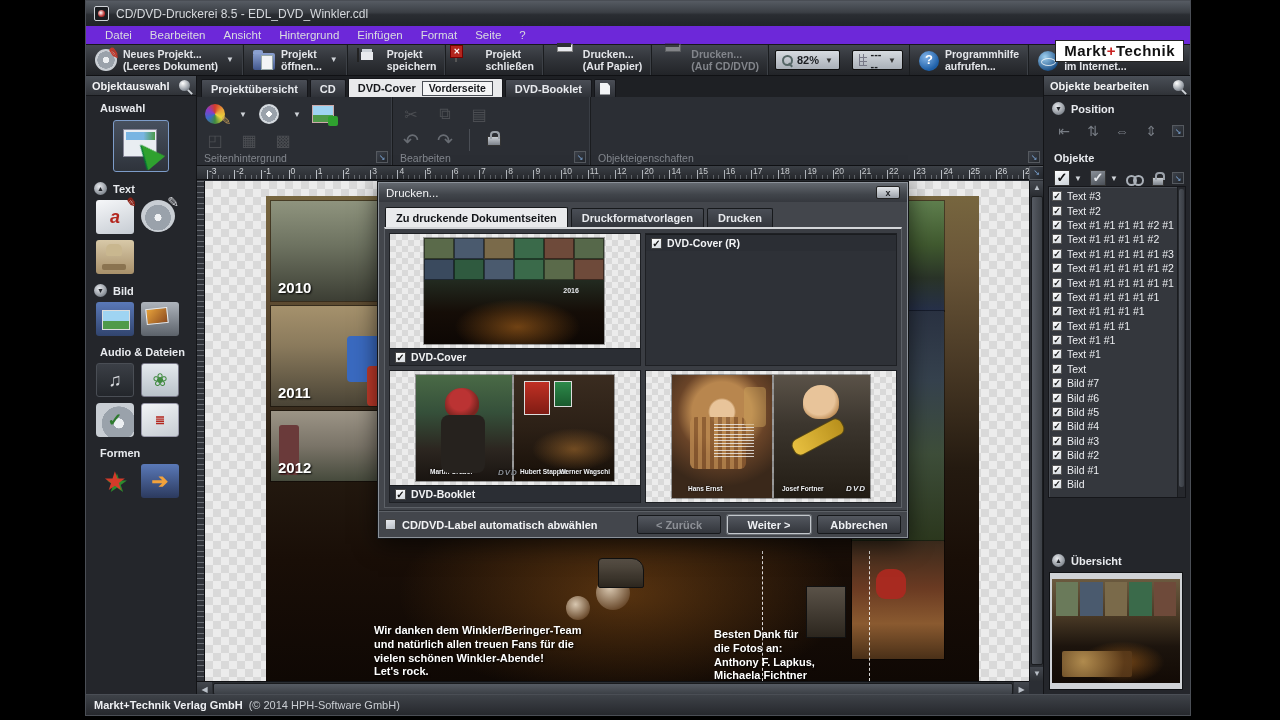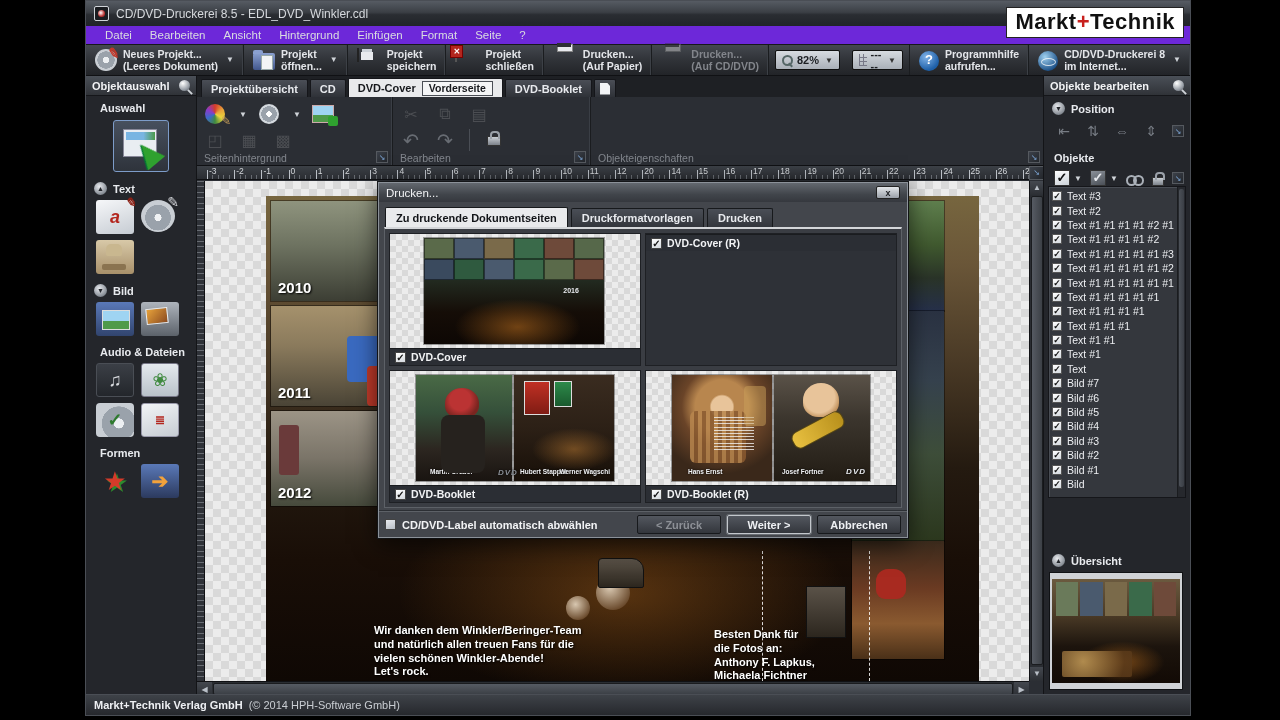--- a/index.html
+++ b/index.html
@@ -13,22 +13,22 @@
   .titlebar{position:absolute;left:0;top:0;width:100%;height:25px;
     background:linear-gradient(180deg,#565b63 0%,#3b3f45 45%,#2a2d32 55%,#212429 100%);
     display:flex;align-items:center;padding:0 8px;color:#d6d9dd;font-size:12px;}
   .app-icon{width:15px;height:15px;margin-right:7px;background:#1a1c20;border:1px solid #cfd3d8;
     border-radius:2px;position:relative;}
   .app-icon::after{content:"";position:absolute;left:3px;top:3px;width:7px;height:7px;
     border-radius:50%;background:radial-gradient(circle at 40% 40%,#fff,#b33 60%,#822);}
   .menubar{position:absolute;left:0;top:25px;width:100%;height:19px;background:#6d28d9;
     border-bottom:1px solid #17181b;display:flex;align-items:center;padding-left:10px;}
   .menu-item{color:#dadce0;font-size:11.5px;padding:2px 9px;cursor:default;}
-  .brand{position:absolute;right:6px;top:6px;background:#fff;padding:1px 8px 2px 8px;
-    font-size:22px;font-weight:bold;letter-spacing:.5px;z-index:5;border:1px solid #222;}
+  .brand{position:absolute;right:6px;top:39px;background:#fff;padding:1px 8px 2px 8px;
+    font-size:15px;font-weight:bold;letter-spacing:.5px;z-index:5;border:1px solid #222;}
   .brand .p1,.brand .p2{color:#111;}
   .brand .plus{color:#c8201e;}
 
   
   .toolbar{position:absolute;left:0;top:44px;width:100%;height:31px;
     background:linear-gradient(180deg,#44484f 0%,#303338 50%,#222428 100%);
     border-bottom:1px solid #101114;display:flex;align-items:stretch;}
   .tbtn{display:flex;align-items:center;gap:6px;padding:2px 9px;color:#e4e6ea;
     font-size:10.5px;font-weight:bold;line-height:1.15;border-right:1px solid #1a1c1f;
     box-shadow:inset -1px 0 0 #3c4046;cursor:default;white-space:nowrap;}
@@ -199,21 +199,21 @@
   
   .page{position:absolute;left:61px;top:15px;width:713px;height:485px;
     background:radial-gradient(ellipse 320px 150px at 50% 82%,rgba(255,150,40,.28),transparent 70%),
     linear-gradient(180deg,#77663f 0%,#6a5638 14%,#4a3a26 34%,#241a10 56%,#190e07 75%,#0f0804 100%);}
   .ph{position:absolute;box-shadow:0 0 0 1px rgba(0,0,0,.4);padding-left:45px;}
   .yr{position:absolute;left:7px;bottom:5px;color:#fff;font-size:15px;font-weight:bold;text-shadow:1px 1px 2px #000;}
   .p2010{left:5px;top:5px;width:118px;height:100px;background:linear-gradient(180deg,#8f947e 0%,#6d7260 45%,#3c3e34 100%);}
   .p2011{left:5px;top:110px;width:118px;height:100px;background:linear-gradient(180deg,#a5916c,#8a7a5c 40%,#4a4436);}
   .p2011::before{content:"";position:absolute;right:8px;top:30px;width:34px;height:46px;background:#3a6ac0;border-radius:4px;}
   .p2011::after{content:"";position:absolute;right:-4px;bottom:0;width:26px;height:40px;background:#c03a2a;border-radius:4px;}
-  .p2012{left:5px;top:215px;width:118px;height:95px;background:linear-gradient(180deg,#9c9486,#7a7468 50%,#464a3c);}
+  .p2012{left:5px;top:215px;width:118px;height:70px;background:linear-gradient(180deg,#9c9486,#7a7468 50%,#464a3c);}
   .p2012::before{content:"";position:absolute;left:8px;top:14px;width:20px;height:50px;background:#6a3a3a;border-radius:3px;}
   .rband{right:35px;top:5px;width:92px;height:110px;background:linear-gradient(180deg,#5f7f4e 0%,#40592f 40%,#2a3428 70%,#26304a 100%);}
   .rwall{right:35px;top:115px;width:92px;height:230px;background:linear-gradient(180deg,#2a3242,#36424e 30%,#3e4e3a 62%,#2c381e 100%);}
   .rtable{right:35px;top:345px;width:92px;height:118px;background:linear-gradient(180deg,#3a2a1c,#6a3a22 40%,#8a5a30 70%,#4a3018);}
   .rtable::after{content:"";position:absolute;left:24px;top:28px;width:30px;height:30px;background:#a82a20;border-radius:40% 40% 30% 30%;}
   .stage .drum{position:absolute;border-radius:50%;background:radial-gradient(circle at 40% 35%,#d8c7b0,#6a4a2c 75%);}
   .stage .amp{position:absolute;background:linear-gradient(180deg,#5a5248,#2c261e);border:1px solid #111;}
   .dash{position:absolute;top:355px;bottom:0;width:0;border-left:1px dashed rgba(255,255,255,.85);}
   .thanks{position:absolute;color:#fff;font-size:11px;font-weight:bold;line-height:1.25;text-shadow:1px 1px 2px #000;}
   .thanks div{white-space:nowrap;}
@@ -802,24 +802,20 @@
         <div class="pimg">
           <div class="art bb-left">
             <span class="bb-text"></span>
             <span class="name" style="left:16px;bottom:6px;">Hans Ernst</span>
           </div>
           <div class="art bb-right">
             <span class="name" style="left:8px;bottom:6px;">Josef Fortner</span>
             <span class="dvdlogo" style="right:4px;bottom:5px;">DVD</span>
           </div>
         </div>
-        <div class="plabel">
-          <span class="dcb"></span>
-          <span>DVD-Booklet (R)</span>
-        </div>
       </div>
     </div>
 
     <div class="dlg-bottom">
       <span class="dcb empty" style="background:linear-gradient(160deg,#e8eaee,#b9bfc7);"></span>
       <span class="lbl">CD/DVD-Label automatisch abwählen</span>
       <span class="dbtn disabled">&lt; Zurück</span>
       <span class="dbtn default">Weiter &gt;</span>
       <span class="dbtn">Abbrechen</span>
     </div>

